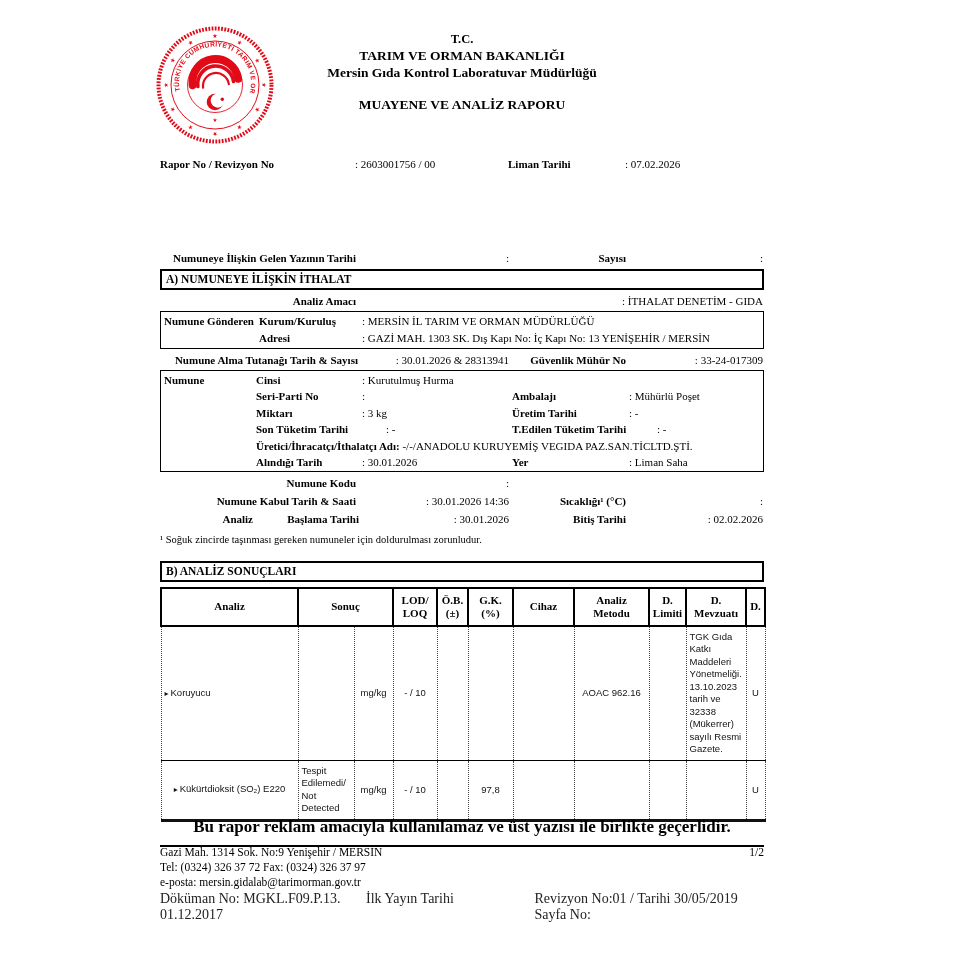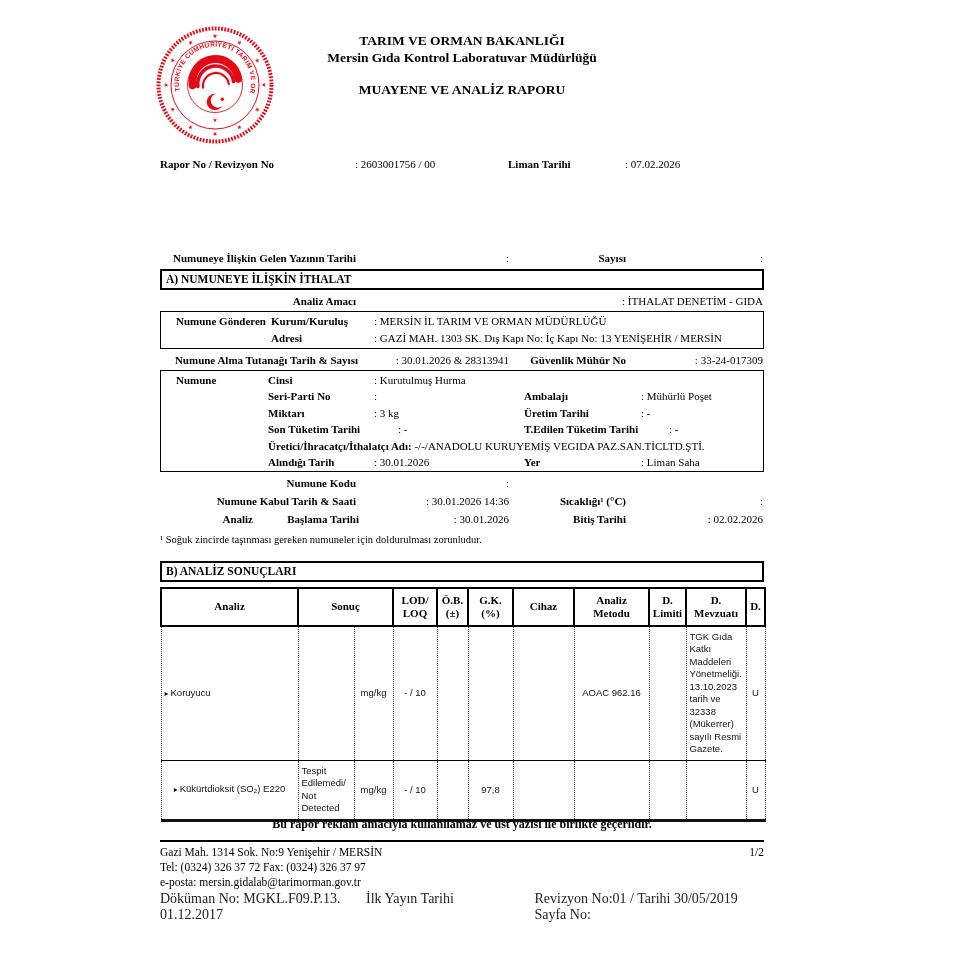--- a/index.html
+++ b/index.html
@@ -15,38 +15,38 @@
   .t-rep{font-size:13.5px;margin-top:15px;}
   
   .meta{position:absolute;left:160px;top:156px;width:604px;}
   .r4{display:grid;grid-template-columns:195px 153px 117px 1fr;align-items:baseline;line-height:16px;}
   .r5{display:grid;grid-template-columns:92px 106px 150px 117px 1fr;align-items:baseline;line-height:16.4px;}
   .r2{display:grid;grid-template-columns:92px 1fr;align-items:baseline;line-height:16.4px;}
   .rg{display:grid;grid-template-columns:95px 103px 1fr;align-items:baseline;line-height:17px;}
   
   .col{position:absolute;left:160px;top:250px;width:604px;}
   .secbox{border:2px solid #000;font-weight:bold;font-size:11.5px;padding:2px 4px 3px 4px;}
-  .box{border:1.5px solid #000;padding:1px 15px;}
+  .box{border:1.5px solid #000;padding:1px 3px;}
   .rowline{padding:0 1px;text-align:right;}
   .mt2{margin-top:2px}.mt3{margin-top:3px}
   .footnote{font-size:10.5px;margin-top:5px;line-height:14px;}
   
   table.res{border-collapse:collapse;table-layout:fixed;width:604px;margin-top:5px;}
   table.res th{border:2px solid #000;font-weight:bold;font-size:11px;text-align:center;
       vertical-align:middle;white-space:pre-line;padding:5px 1px;line-height:13px;}
   table.res td{border-left:1px dotted #444;border-right:1px dotted #444;
       font-family:"Liberation Sans",sans-serif;font-size:9.5px;color:#111;
       vertical-align:middle;padding:4px 3px;line-height:12.5px;word-wrap:break-word;}
   tr.row1 td{height:120px;border-bottom:1.5px solid #000;}
   tr.row2 td{height:42px;border-bottom:3px solid #111;}
   td.ctr{text-align:center;}
   .bullet{font-size:8px;margin-right:2px;}
   
   .disclaimer{position:absolute;left:160px;top:817px;width:604px;text-align:center;
-      font-weight:bold;font-size:12px;border-bottom:2px solid #000;padding-bottom:8px;}
+      font-weight:bold;font-size:17px;border-bottom:2px solid #000;padding-bottom:8px;}
   .addr{position:absolute;left:160px;top:845px;width:604px;font-size:11.5px;line-height:15px;}
   .addr-line1{display:flex;justify-content:space-between;}
   .smallprint{position:absolute;left:160px;top:891px;width:604px;font-size:14px;color:#222;
       display:flex;justify-content:space-between;gap:38px;}
   .sp-left span{margin-right:22px;}
   .sp-right span{margin-left:28px;}
 </style>
 </head>
 <body>
 
@@ -85,20 +85,21 @@
       <path d="M47 61 A 13 13 0 0 1 73 61" stroke-width="2.2"></path>
     </g>
     <g>
       <circle cx="60" cy="77" r="8.3" fill="#e30a17"></circle>
       <circle cx="62.8" cy="75.6" r="7.1" fill="#ffffff"></circle>
       <circle cx="67.3" cy="74.2" r="1.7" fill="#e30a17"></circle>
     </g>
   </svg>
 
   <div class="titles">
+    <div class="t-tc">T.C.</div>
     <div class="t-min">TARIM VE ORMAN BAKANLIĞI</div>
     <div class="t-dir">Mersin Gıda Kontrol Laboratuvar Müdürlüğü</div>
     <div class="t-rep">MUAYENE VE ANALİZ RAPORU</div>
   </div>
 
   <div class="meta r4">
     <span class="b">Rapor No / Revizyon No</span>
     <span>: 2603001756 / 00</span>
     <span class="b">Liman Tarihi</span>
     <span>: 07.02.2026</span>

